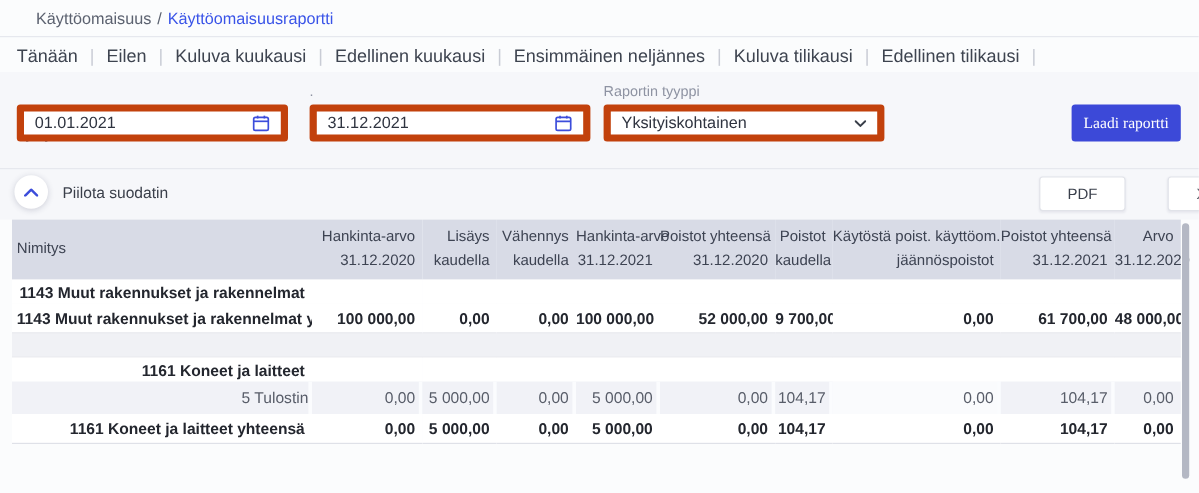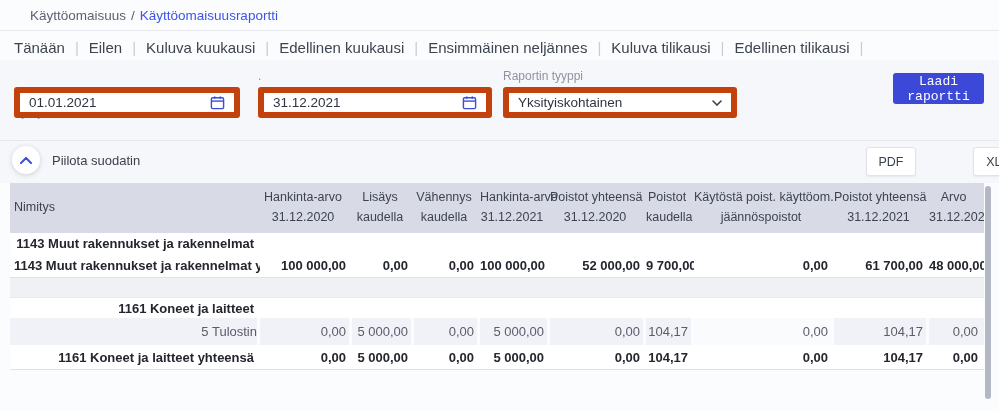--- a/index.html
+++ b/index.html
@@ -22,44 +22,44 @@
   .flabel { position:absolute; font-size:12px; color:#8e93a2; }
   .input {
     position:absolute; top:87px; height:31px; background:#fff; border:6px solid #c2410c;
     border-radius:3px; display:flex; align-items:center; justify-content:space-between;
     padding:0 9px; font-size:13.5px; color:#2f3440;
   }
   .input input { border:none; outline:none; font:inherit; color:inherit; width:100%; background:transparent; padding:0; }
   .icon-cal { flex:0 0 auto; color:#3c4ddb; cursor:pointer; display:flex; }
   .select { cursor:pointer; }
   .btn-primary {
-    position:absolute; left:893px; top:73px; width:91px; height:31px; background:#3c49d8;
+    position:absolute; left:893px; top:87px; width:91px; height:31px; background:#3c49d8;
     color:#fff; font-size:13px; border:none; border-radius:3px; cursor:pointer;
-    display:flex; align-items:center; justify-content:center; font-family:Liberation Mono, monospace;
+    display:flex; align-items:center; justify-content:center; font-family:Liberation Serif, serif;
   }
   .collapse-btn {
     position:absolute; left:12px; top:146px; width:28px; height:28px; border-radius:50%;
     background:#fff; box-shadow:0 1px 5px rgba(40,45,80,.20); cursor:pointer;
     display:flex; align-items:center; justify-content:center;
   }
   .hide-label { position:absolute; left:52px; top:153px; font-size:13px; color:#3a3f4a; cursor:pointer; }
   .btn-export {
-    position:absolute; top:147px; width:50px; height:29px; background:#fff;
+    position:absolute; top:147px; width:72px; height:29px; background:#fff;
     border:1px solid #e1e3e9; border-radius:3px; font-size:12.5px; color:#3a3f4b;
     box-shadow:0 1px 2px rgba(40,45,80,.07); cursor:pointer;
     display:flex; align-items:center; justify-content:center; font-family:inherit;
   }
   .btn-pdf { left:866px; } .btn-xls { left:973px; }
   table.report {
     position:absolute; left:10px; top:183px; width:974px;
     border-collapse:separate; border-spacing:0; table-layout:fixed; font-size:13px;
   }
   .report th {
     background:#d8dbe6; font-weight:400; color:#3d4352; font-size:12.5px;
-    padding:3px 6px 5px 0; vertical-align:middle; height:50px;
+    text-align:right; padding:3px 6px 5px 0; vertical-align:middle; height:50px;
   }
   .report th .hl { line-height:20px; white-space:nowrap; }
   .report th.name { text-align:left; padding-left:4px; }
   .report td { padding:0 6px 0 0; text-align:right; overflow:hidden; white-space:nowrap; }
   .report td.name { text-align:right; padding-left:4px; }
   tr.group td { height:20px; font-weight:700; color:#23262e; background:#fff; }
   tr.detail td { height:27px; background:#f1f2f7; color:#585d69;
     border-right:3px solid #fbfcfe; padding-right:3px; }
   tr.detail td.name { padding-right:0; }
   tr.detail td:last-child { border-right:0; padding-right:6px; }

